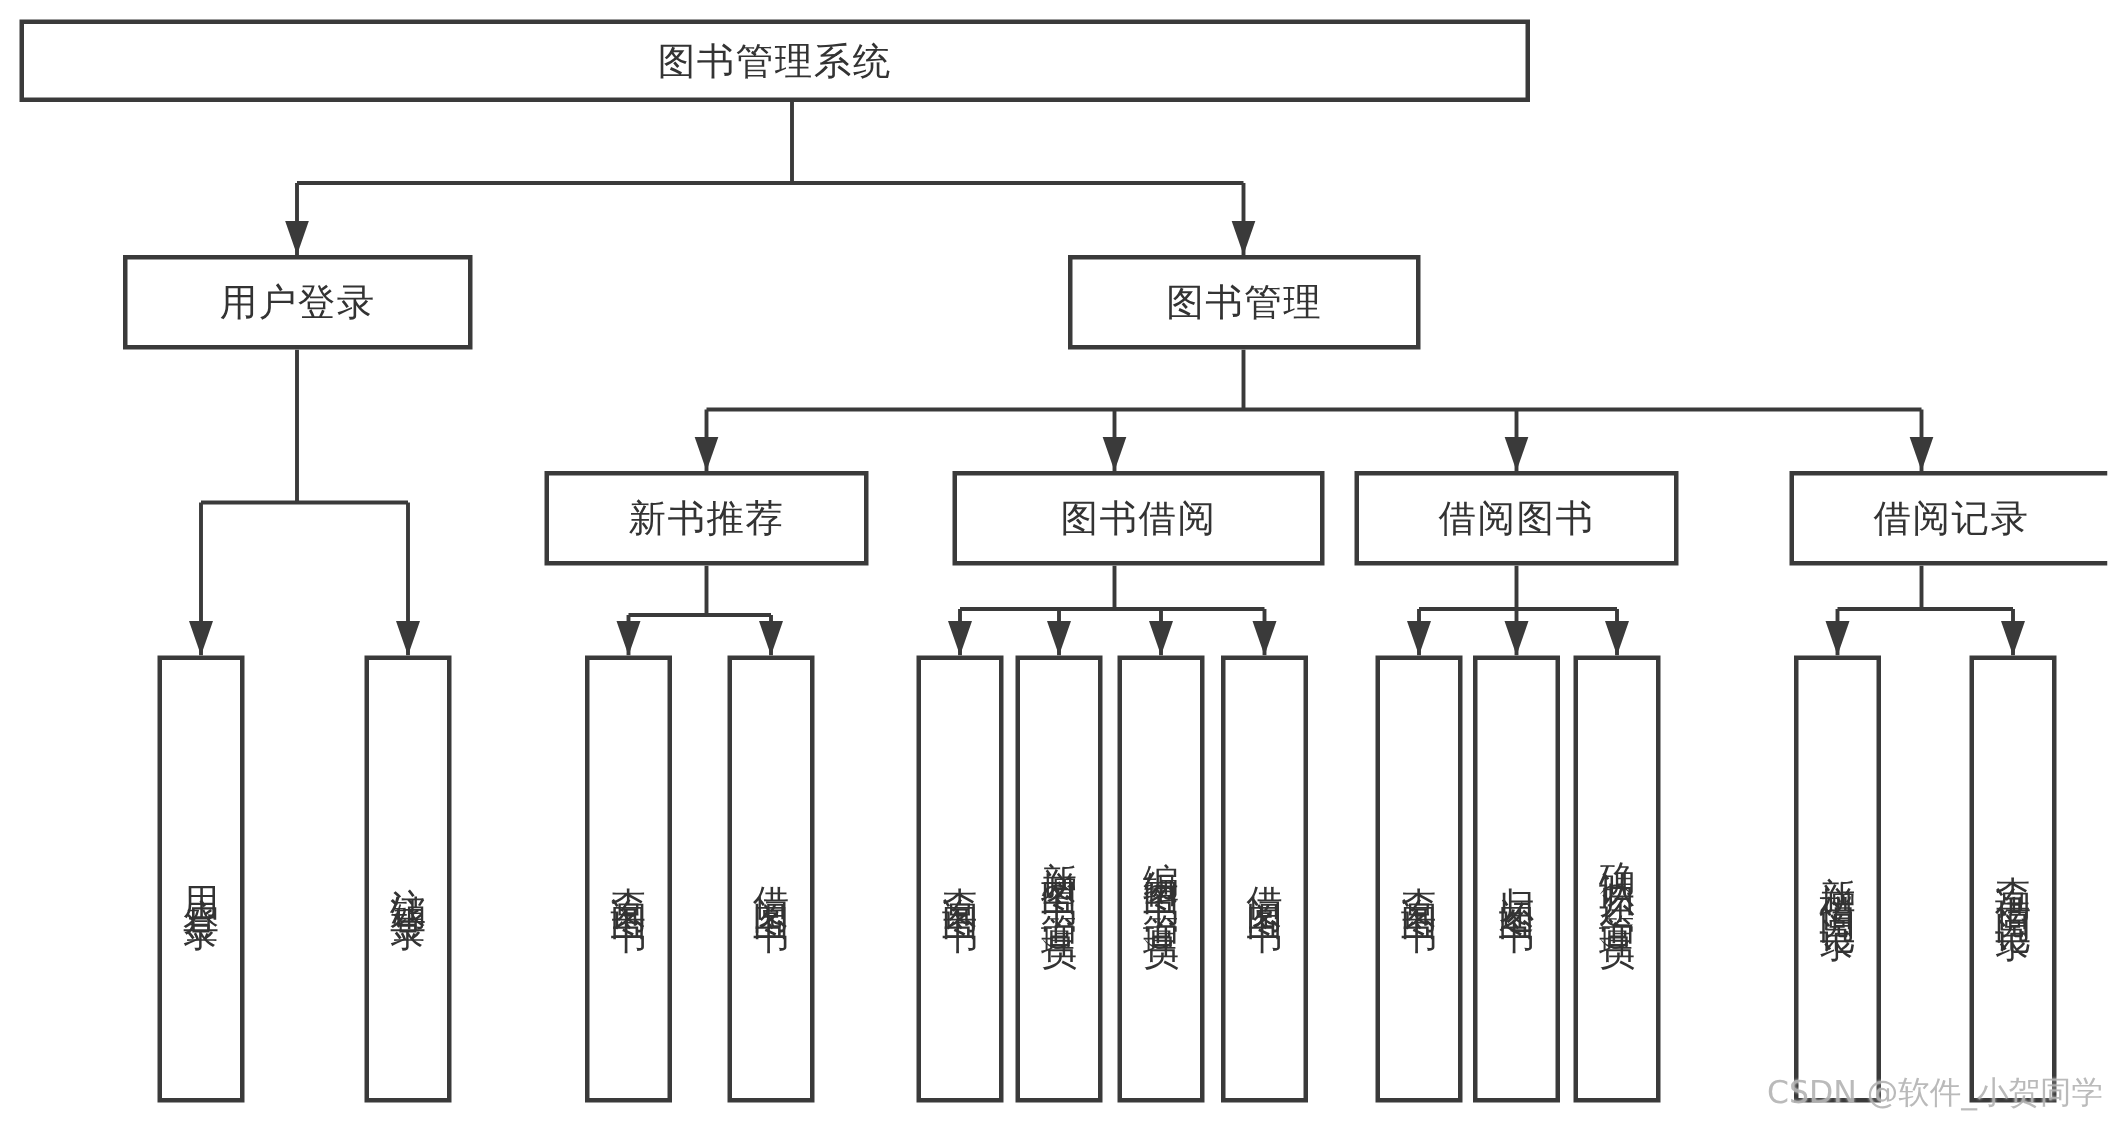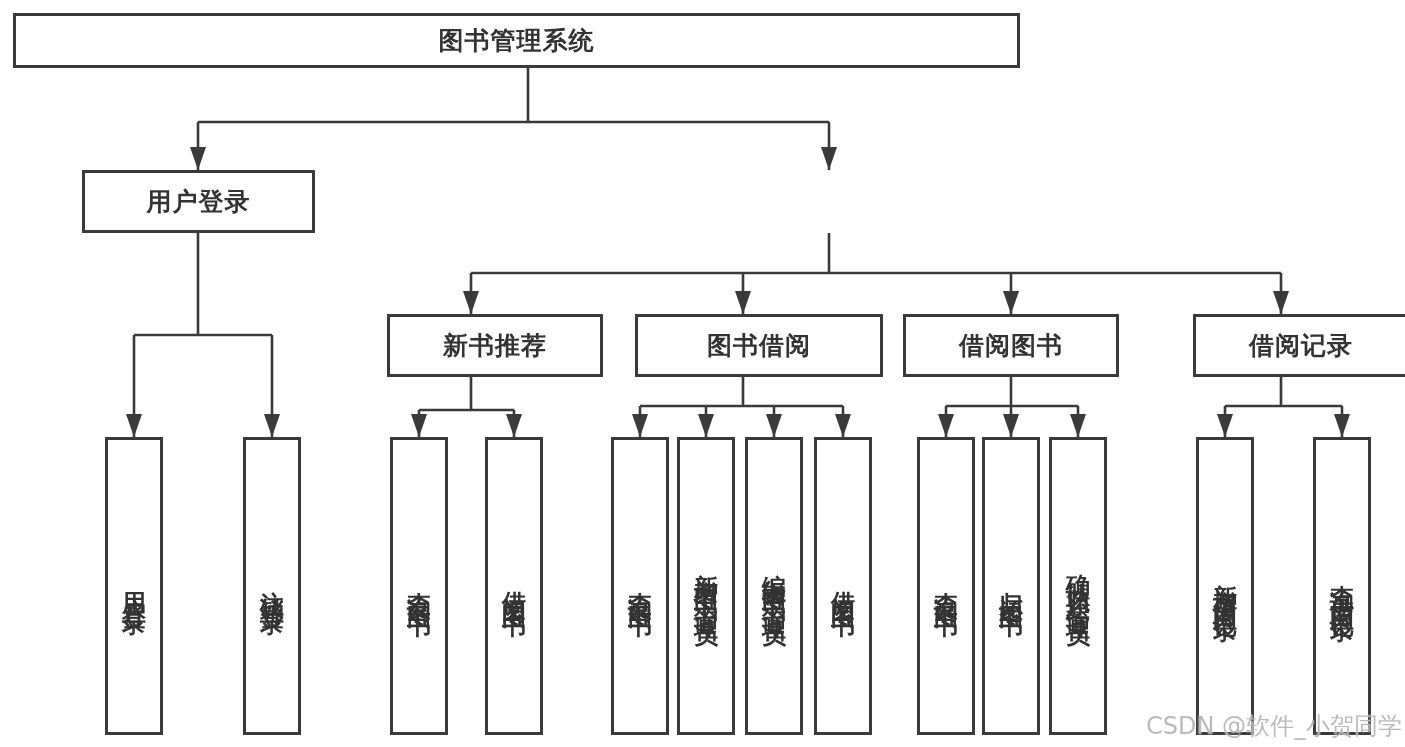--- a/index.html
+++ b/index.html
@@ -24,21 +24,20 @@
   .node {
     position: absolute;
     box-sizing: border-box;
     border: 3px solid #3a3a3a;
     background: #ffffff;
     color: #333333;
     display: flex;
     align-items: center;
     justify-content: center;
     z-index: 2;
-    font-weight: bold;
   }
   .hbox {
     font-size: 25px;
     letter-spacing: 1px;
     white-space: nowrap;
   }
   .leaf {
     top: 437px;
     width: 58px;
     height: 298px;
@@ -49,21 +48,21 @@
     font-size: 24px;
     letter-spacing: 7px;
     line-height: 1;
     color: #333333;
   }
   #watermark {
     position: absolute;
     right: 3px;
     bottom: 5px;
     z-index: 5;
-    font-size: 24px;
+    font-size: 21px;
     color: #b5b5b5;
     opacity: 0.92;
     white-space: nowrap;
     text-shadow: 0 0 2px #ffffff;
   }
 </style>
 </head>
 <body>
 
 <div id="canvas">
@@ -107,22 +106,23 @@
 
       <path d="M1281,377 V406 M1225,406 H1342"></path>
       <path d="M1225,406 V437" marker-end="url(#arw)"></path>
       <path d="M1342,406 V437" marker-end="url(#arw)"></path>
     </g>
   </svg>
 
   <div class="node hbox" style="left:13px; top:13px; width:1007px; height:55px;">图书管理系统</div>
 
   <div class="node hbox" style="left:82px; top:170px; width:233px; height:63px;">用户登录</div>
+  <div class="node hbox" style="left:712px; top:170px; width:235px; height:63px;">图书管理</div>
 
-  <div class="node hbox" style="left:363px; top:314px; width:216px; height:63px;margin-left:24px;">新书推荐</div>
+  <div class="node hbox" style="left:363px; top:314px; width:216px; height:63px;">新书推荐</div>
   <div class="node hbox" style="left:635px; top:314px; width:248px; height:63px;">图书借阅</div>
   <div class="node hbox" style="left:903px; top:314px; width:216px; height:63px;">借阅图书</div>
   <div class="node hbox" style="left:1173px; top:314px; width:216px; height:63px;margin-left:20px;">借阅记录</div>
 
   <div class="node leaf" style="left:105px;">
     <span class="vtext">用户登录</span>
   </div>
   <div class="node leaf" style="left:243px;">
     <span class="vtext">注销登录</span>
   </div>

